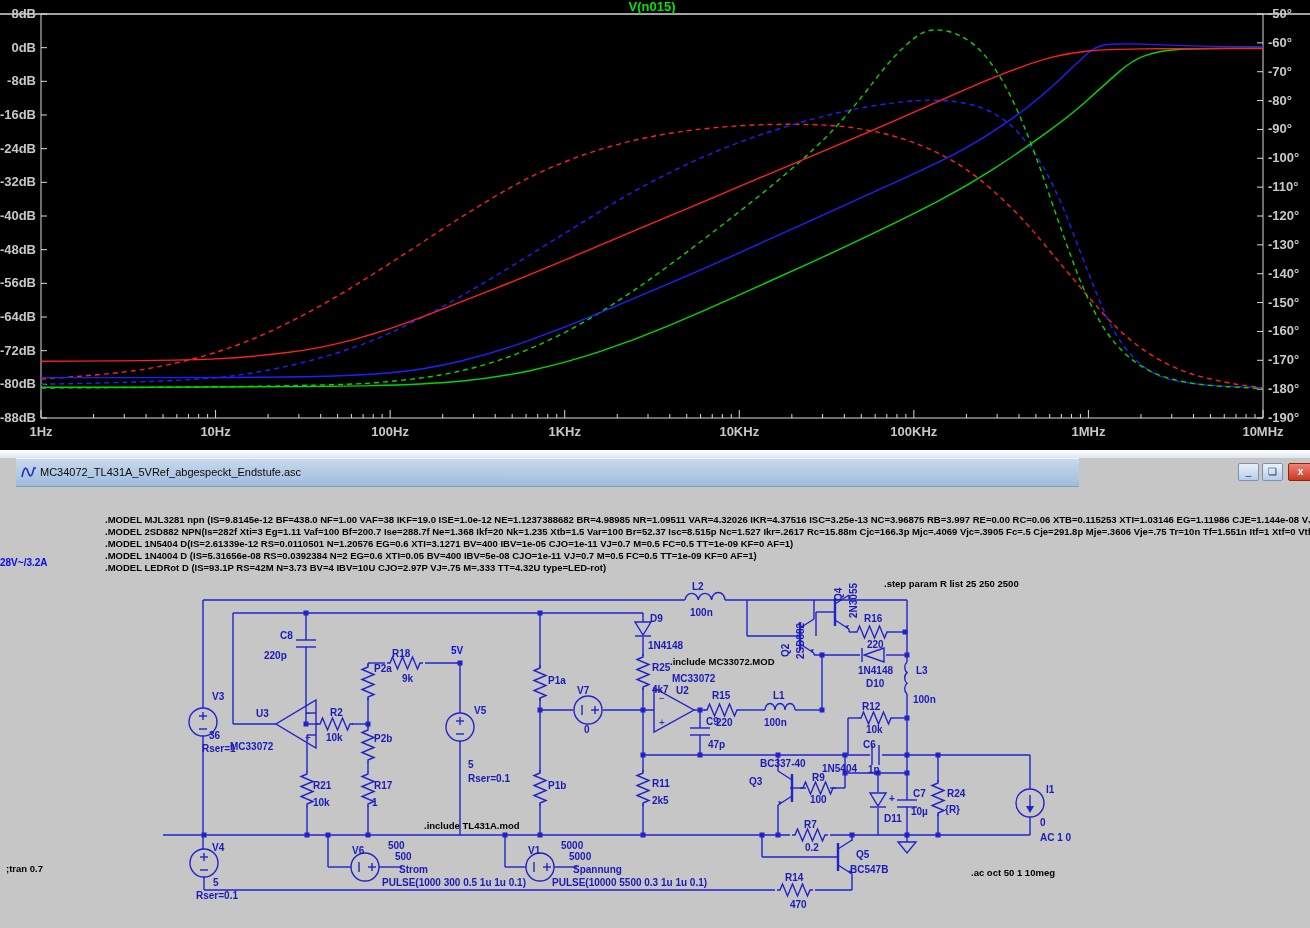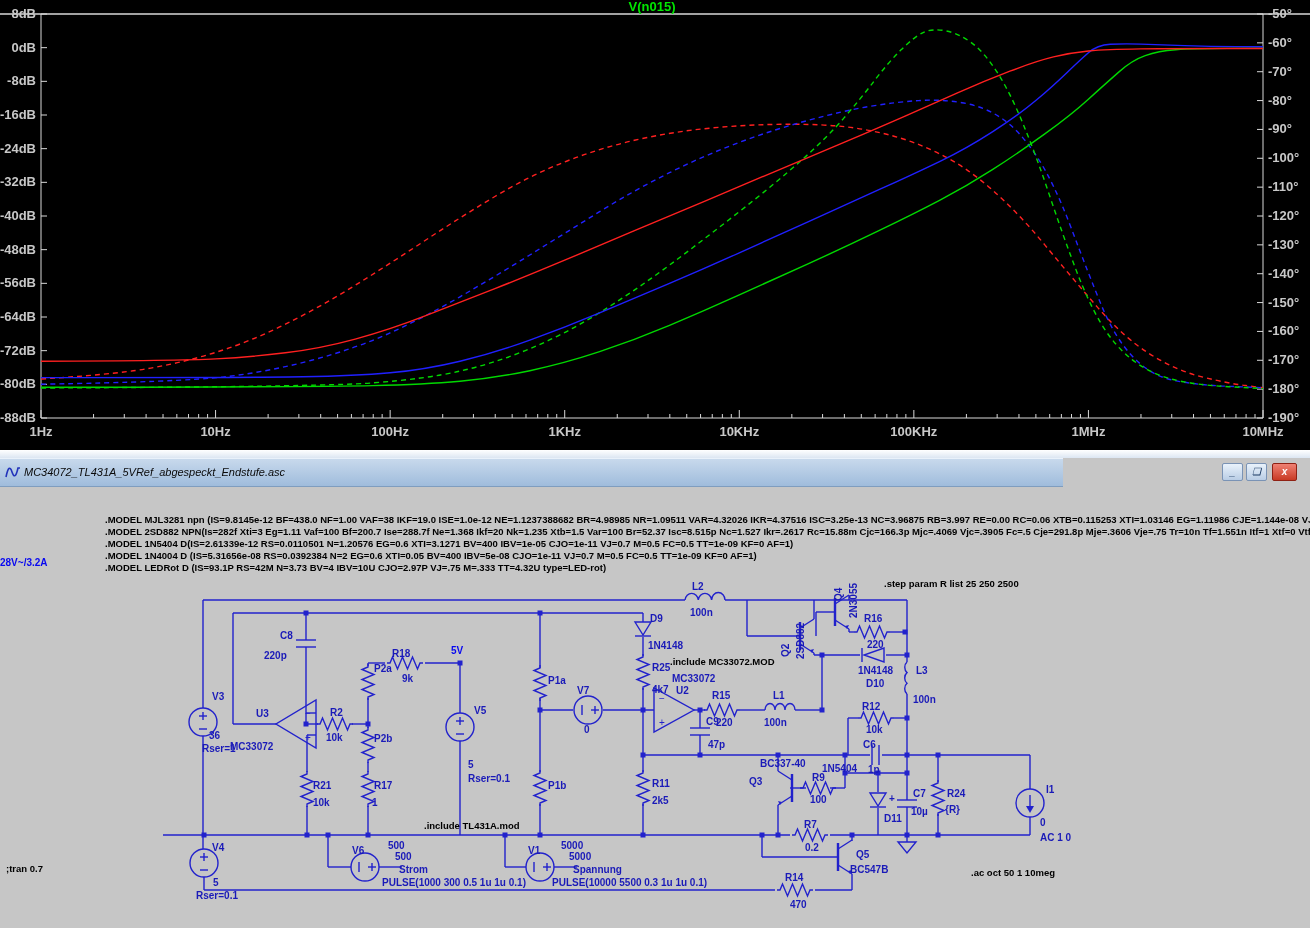--- a/index.html
+++ b/index.html
@@ -1,23 +1,23 @@
 <!DOCTYPE html>
 <html><head>
 <meta charset="utf-8">
 <style>
   html,body{margin:0;padding:0;background:#808080;}
   #screen{position:relative;width:1310px;height:928px;overflow:hidden;
           font-family:"Liberation Sans",sans-serif;background:#c6c6c6;}
   #plot-pane{position:absolute;left:0;top:0;width:1310px;height:450px;background:#000;}
   #separator{position:absolute;left:0;top:450px;width:1310px;height:8px;
              background:linear-gradient(#ffffff,#dce6f2);}
-  #titlebar{position:absolute;left:0;top:458px;width:1063px;height:29px;
+  #titlebar{position:absolute;left:16px;top:458px;width:1063px;height:29px;
             background:linear-gradient(#c8d9ec,#9fbcdc);
-            border-top:1px solid #e9f1fa;border-bottom:1px solid #7f9dbf;box-sizing:border-box;font-style:italic;}
+            border-top:1px solid #e9f1fa;border-bottom:1px solid #7f9dbf;box-sizing:border-box;}
   #titlebar .ttext{position:absolute;left:24px;top:7px;font-size:11px;color:#0a0a0a;}
   #titlebar .ticon{position:absolute;left:5px;top:5px;width:16px;height:16px;}
   .wbtn{position:absolute;top:4px;width:21px;height:18px;border:1px solid #7a93b5;border-radius:2px;
         background:linear-gradient(#e9f2fb,#b9cde5);font-size:10px;line-height:16px;text-align:center;
         color:#1b3a63;box-sizing:border-box;cursor:pointer;}
   .wbtn.close{background:linear-gradient(#ef8173,#c83a24);border-color:#8f2114;color:#fff;width:25px;font-weight:bold;}
   #schem-pane{position:absolute;left:0;top:487px;width:1310px;height:441px;background:#c6c6c6;}
   svg{display:block;}
   text{user-select:none;}
   .axis-label{font-family:"Liberation Sans",sans-serif;font-weight:bold;font-size:13px;}

